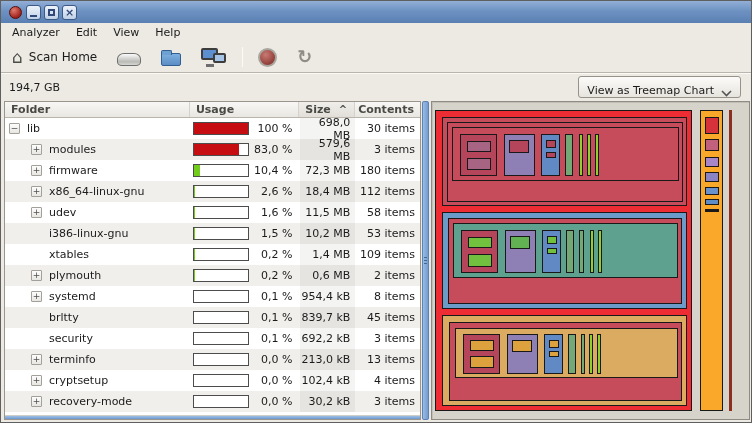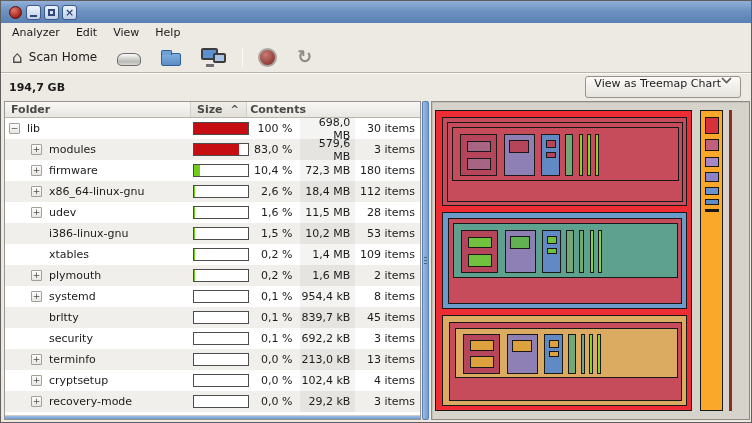--- a/index.html
+++ b/index.html
@@ -30,23 +30,23 @@
   .mon1 { position:absolute; left:0; top:0; width:17px; height:12px; border:2px solid #3d3d3d; background:#5b8fd0; border-radius:2px; }
   .mon2 { position:absolute; left:12px; top:5px; width:13px; height:10px; border:2px solid #3d3d3d; background:#a6c4e6; border-radius:2px; }
   .mon-base { position:absolute; left:5px; bottom:-1px; width:8px; height:3px; background:#6e6e6e; }
   .tool-sep { width:1px; height:20px; background:#b7b3ab; border-right:1px solid #fbfaf7; }
   .icon-stop { width:19px; height:19px; border-radius:50%; border:2px solid #a9a69f; background:radial-gradient(circle at 38% 32%,#c97a74,#8e3a34 75%); }
   .icon-refresh { font-size:18px; line-height:18px; color:#8f8c85; font-weight:bold; }
 
   
   .infobar { height:29px; border-top:1px solid #b9b5ad; box-shadow:inset 0 1px 0 #fbfaf7; display:flex; align-items:center; padding:0 8px; gap:4px; flex:0 0 auto; }
   .info-text { font-size:11px; color:#1b1b1b; white-space:pre; }
-  .info-capacity { font-weight:bold; }
+  .info-capacity { font-weight:normal; }
   .spacer { flex:1; }
-  .view-select { display:flex; align-items:flex-start; height:22px; padding:0 8px; border:1px solid #96928a; border-radius:3px; background:linear-gradient(#fcfbf9,#e7e4de); font-size:11px; color:#1b1b1b; margin-right:2px; }
+  .view-select { display:flex; align-items:flex-end; gap:7px; height:22px; padding:0 8px; border:1px solid #96928a; border-radius:3px; background:linear-gradient(#fcfbf9,#e7e4de); font-size:11px; color:#1b1b1b; margin-right:2px; }
 
   
   .content { flex:1; display:flex; padding:0 1px 2px 3px; min-height:0; }
   .tree-wrap { width:417px; flex:0 0 auto; display:flex; flex-direction:column; border:1px solid #9a968e; background:#fff; }
   .tree-header { height:16px; display:flex; flex:0 0 auto; background:linear-gradient(#f8f7f5,#e9e7e2); border-bottom:1px solid #b9b5ad;text-align:center; }
   .th { font-size:11px; font-weight:bold; color:#4a4a45; display:flex; align-items:center; padding:0 6px; border-right:1px solid #d5d2cc; }
   .th-folder { width:186px; }
   .th-usage { width:110px; }
   .th-size { width:56px; background:linear-gradient(#f0eeea,#e2dfd9); justify-content:flex-start; gap:8px; }
   .sort-caret { font-size:10px; color:#55524c; font-weight:bold; }
@@ -138,20 +138,23 @@
         </svg>
     </div>
   </div>
 
   <div class="content">
     <div class="tree-wrap">
       <div class="tree-header">
         <div class="th th-folder">
             <span>Folder</span>
           </div>
+        <div class="th th-usage">
+            <span>Usage</span>
+          </div>
         <div class="th th-size">
             <span>Size</span>
             <span class="sort-caret">^</span>
           </div>
         <div class="th th-contents">
             <span>Contents</span>
           </div>
       </div>
       <div class="rows" id="rows">
           <div class="row">
@@ -220,21 +223,21 @@
               <span class="expander">+</span>
               <span class="fname">udev</span>
             </div>
             <div class="cell-usage">
               <div class="ubar">
                 <div class="ubar-fill" style="width: 1.6%; background: rgb(114, 204, 26);"></div>
               </div>
               <span class="upct">1,6 %</span>
             </div>
             <div class="cell-size">11,5 MB</div>
-            <div class="cell-contents">28 items</div>
+            <div class="cell-contents">58 items</div>
           </div>
           <div class="row stripe">
             <div class="cell-folder">
               <span style="width: 26px; flex: 0 0 auto;"></span>
               <span class="exp-empty"></span>
               <span class="fname">i386-linux-gnu</span>
             </div>
             <div class="cell-usage">
               <div class="ubar">
                 <div class="ubar-fill" style="width: 1.5%; background: rgb(114, 204, 26);"></div>
@@ -264,21 +267,21 @@
               <span style="width: 26px; flex: 0 0 auto;"></span>
               <span class="expander">+</span>
               <span class="fname">plymouth</span>
             </div>
             <div class="cell-usage">
               <div class="ubar">
                 <div class="ubar-fill" style="width: 0.2%; background: rgb(114, 204, 26);"></div>
               </div>
               <span class="upct">0,2 %</span>
             </div>
-            <div class="cell-size">1,6 MB</div>
+            <div class="cell-size">0,6 MB</div>
             <div class="cell-contents">2 items</div>
           </div>
           <div class="row">
             <div class="cell-folder">
               <span style="width: 26px; flex: 0 0 auto;"></span>
               <span class="expander">+</span>
               <span class="fname">systemd</span>
             </div>
             <div class="cell-usage">
               <div class="ubar">
@@ -354,21 +357,21 @@
               <span style="width: 26px; flex: 0 0 auto;"></span>
               <span class="expander">+</span>
               <span class="fname">recovery-mode</span>
             </div>
             <div class="cell-usage">
               <div class="ubar">
                 <div class="ubar-fill" style="width: 0%; background: rgb(114, 204, 26);"></div>
               </div>
               <span class="upct">0,0 %</span>
             </div>
-            <div class="cell-size">29,2 kB</div>
+            <div class="cell-size">30,2 kB</div>
             <div class="cell-contents">3 items</div>
           </div>
         </div>
       <div class="hscroll"></div>
     </div>
     <div class="vscroll">
       <div class="vthumb">
           <i></i>
           <i></i>
           <i></i>

